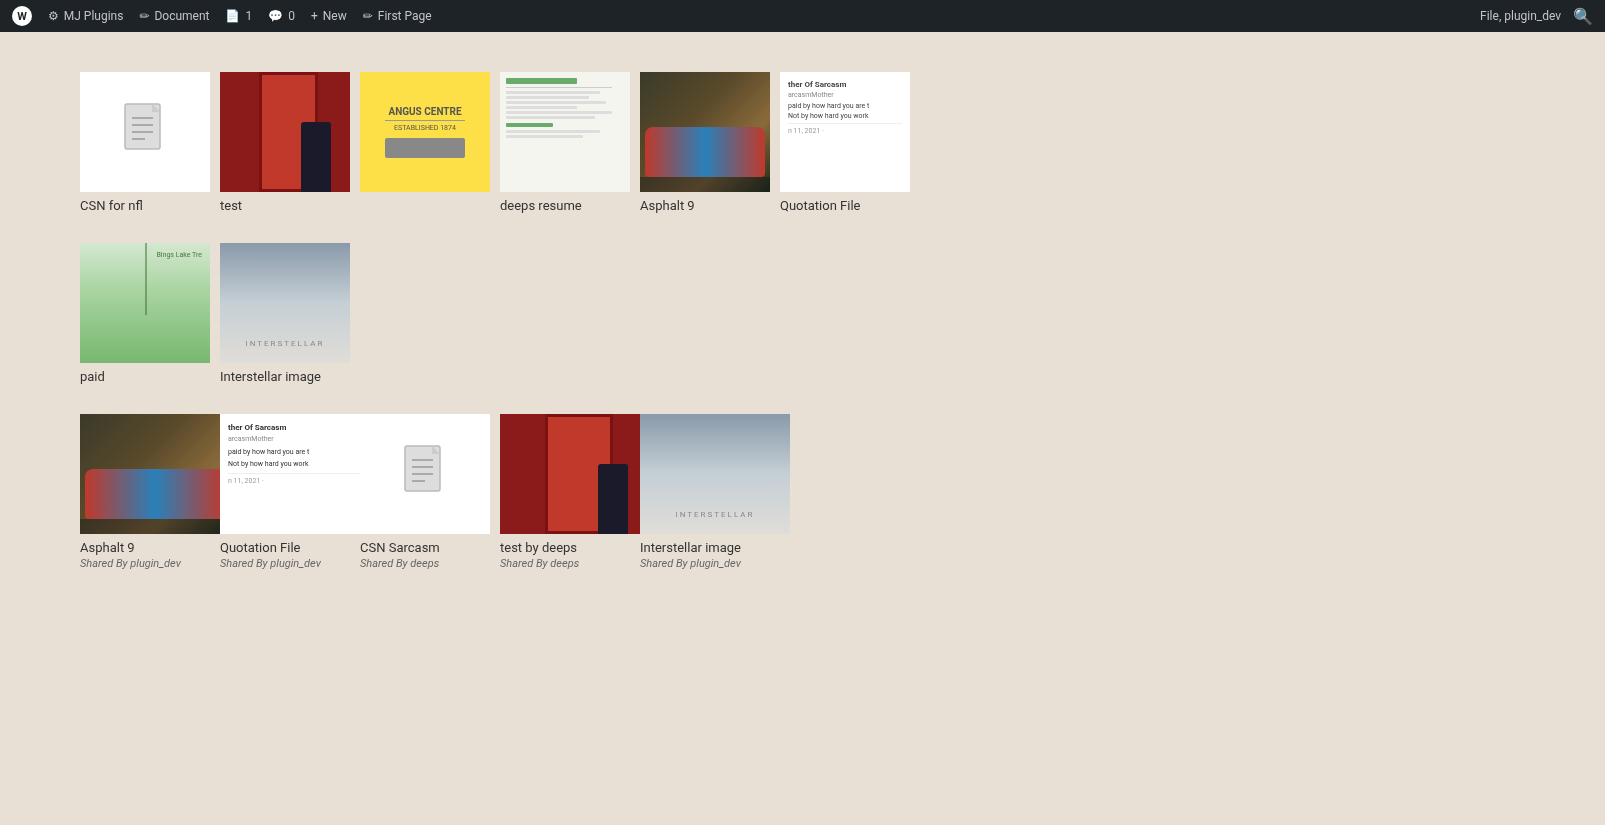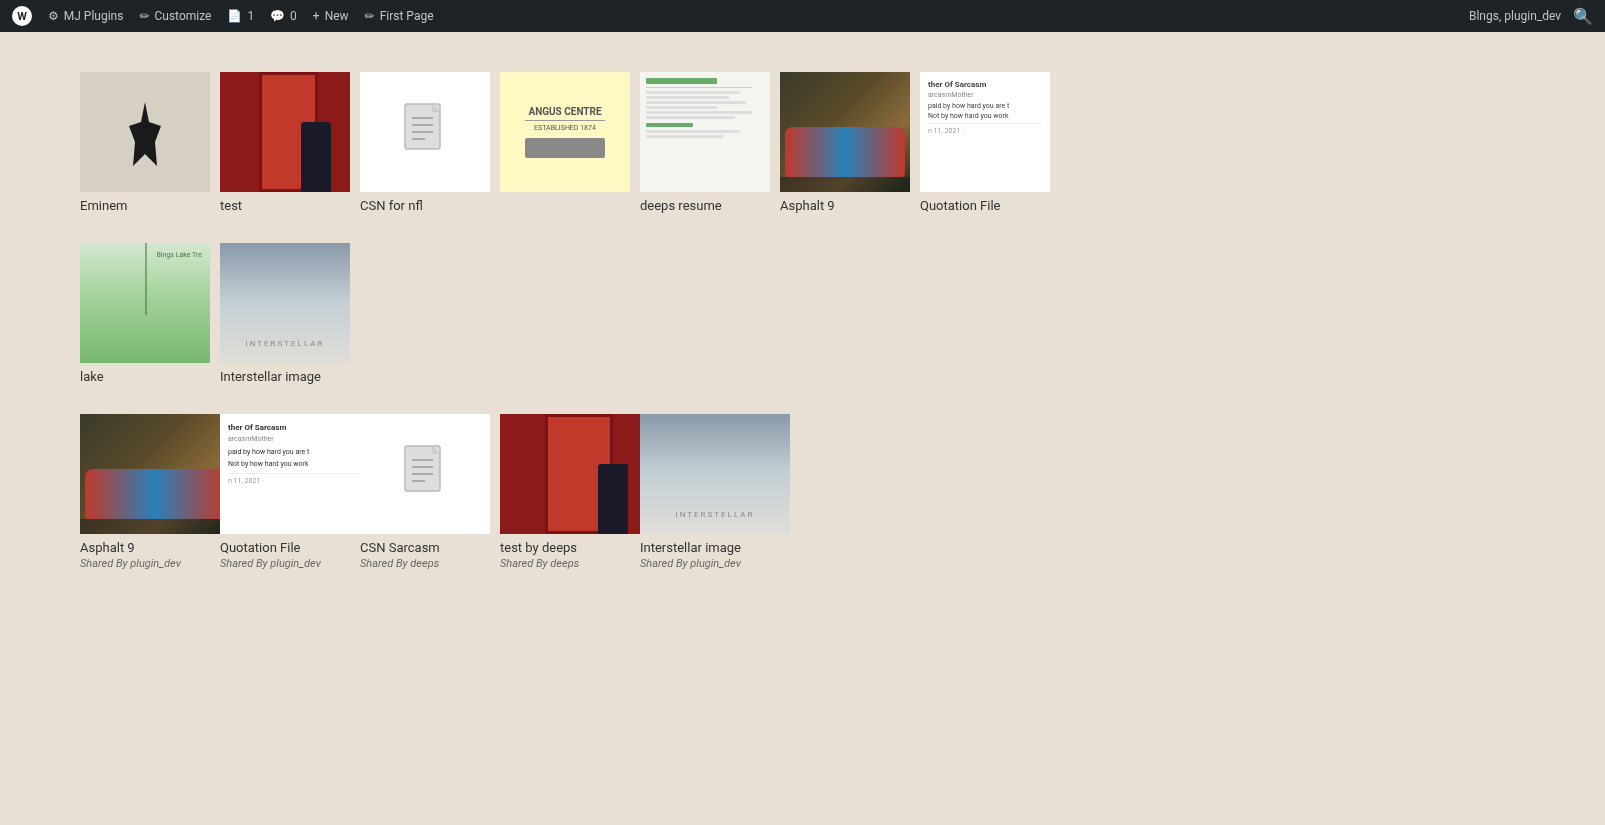--- a/index.html
+++ b/index.html
@@ -189,21 +189,21 @@
       color: #888;
       white-space: nowrap;
     }
 
     .img-lake {
       background: linear-gradient(180deg, #d4e8d0 0%, #a8d4a0 40%, #78b870 100%);
       position: relative;
     }
 
     .img-newspaper {
-      background: #fef9c3;
+      background: #fde047;
     }
 
     .img-resume {
       background: #f5f5f0;
     }
 
     
     ::-webkit-scrollbar { display: none; }
 
     .wp-logo {
@@ -234,79 +234,73 @@
 <div class="admin-bar">
   <div class="admin-bar-item">
     <div class="wp-logo">W</div>
   </div>
   <div class="admin-bar-item">
     <span>⚙</span>
     <span>MJ Plugins</span>
   </div>
   <div class="admin-bar-item">
     <span>✏</span>
-    <span>Customize</span>
+    <span>Document</span>
   </div>
   <div class="admin-bar-item">
     <span>📄</span>
     <span>1</span>
   </div>
   <div class="admin-bar-item">
     <span>💬</span>
     <span>0</span>
   </div>
   <div class="admin-bar-item">
     <span>+</span>
     <span>New</span>
   </div>
   <div class="admin-bar-item">
     <span>✏</span>
     <span>First Page</span>
   </div>
   <div class="admin-bar-right">
-    <span class="admin-bar-item">Blngs, plugin_dev</span>
+    <span class="admin-bar-item">File, plugin_dev</span>
     <span class="admin-bar-item search-icon">🔍</span>
   </div>
 </div>
 
 <div class="main-content">
 
   <div class="media-grid">
 
-    <div class="media-item">
-      <div class="media-thumbnail beige img-eminem">
-        <div class="eminem-figure"></div>
-      </div>
-      <span class="media-label">Eminem</span>
-    </div>
-
-    <div class="media-item">
-      <div class="media-thumbnail img-door">
-        <div class="door-rect"></div>
-        <div class="door-person"></div>
-      </div>
-      <span class="media-label">test</span>
-    </div>
 
     <div class="media-item">
       <div class="media-thumbnail white">
         <div class="doc-icon">
           <svg viewBox="0 0 50 60" fill="none" xmlns="http://www.w3.org/2000/svg">
             <rect x="5" y="2" width="35" height="45" rx="2" fill="#ddd" stroke="#bbb" stroke-width="1.5"></rect>
             <rect x="5" y="2" width="35" height="45" rx="2" fill="none"></rect>
             <line x1="12" y1="16" x2="33" y2="16" stroke="#aaa" stroke-width="2"></line>
             <line x1="12" y1="23" x2="33" y2="23" stroke="#aaa" stroke-width="2"></line>
             <line x1="12" y1="30" x2="33" y2="30" stroke="#aaa" stroke-width="2"></line>
             <line x1="12" y1="37" x2="25" y2="37" stroke="#aaa" stroke-width="2"></line>
             <path d="M32 2 L40 10 L32 10 Z" fill="#bbb"></path>
             <path d="M32 2 L40 10 L32 10 L32 2Z" fill="#ccc"></path>
           </svg>
         </div>
       </div>
       <span class="media-label">CSN for nfl</span>
+    </div>
+
+    <div class="media-item">
+      <div class="media-thumbnail img-door">
+        <div class="door-rect"></div>
+        <div class="door-person"></div>
+      </div>
+      <span class="media-label">test</span>
     </div>
 
     <div class="media-item">
       <div class="media-thumbnail img-newspaper" style="display:flex;align-items:center;justify-content:center;">
         <div style="font-size:9px;color:#555;text-align:center;padding:4px;">
           <div style="font-weight:bold;font-size:10px;margin-bottom:3px;">ANGUS CENTRE</div>
           <div style="border-bottom:1px solid #999;margin-bottom:3px;"></div>
           <div style="font-size:7px;line-height:1.3;">ESTABLISHED 1874</div>
           <div style="margin-top:4px;background:#888;height:20px;width:80px;border-radius:2px;"></div>
         </div>
@@ -357,21 +351,21 @@
 
   </div>
 
   <div class="media-grid">
 
     <div class="media-item">
       <div class="media-thumbnail img-lake" style="position:relative;">
         <div style="position:absolute;top:8px;right:8px;font-size:7px;color:#4a7a40;white-space:nowrap;">Blngs Lake Tre</div>
         <div style="position:absolute;top:0;left:50%;width:2px;height:60%;background:rgba(60,110,50,0.5);"></div>
       </div>
-      <span class="media-label">lake</span>
+      <span class="media-label">paid</span>
     </div>
 
     <div class="media-item">
       <div class="media-thumbnail img-interstellar">
         <span class="interstellar-text">INTERSTELLAR</span>
       </div>
       <span class="media-label">Interstellar image</span>
     </div>
 
 

